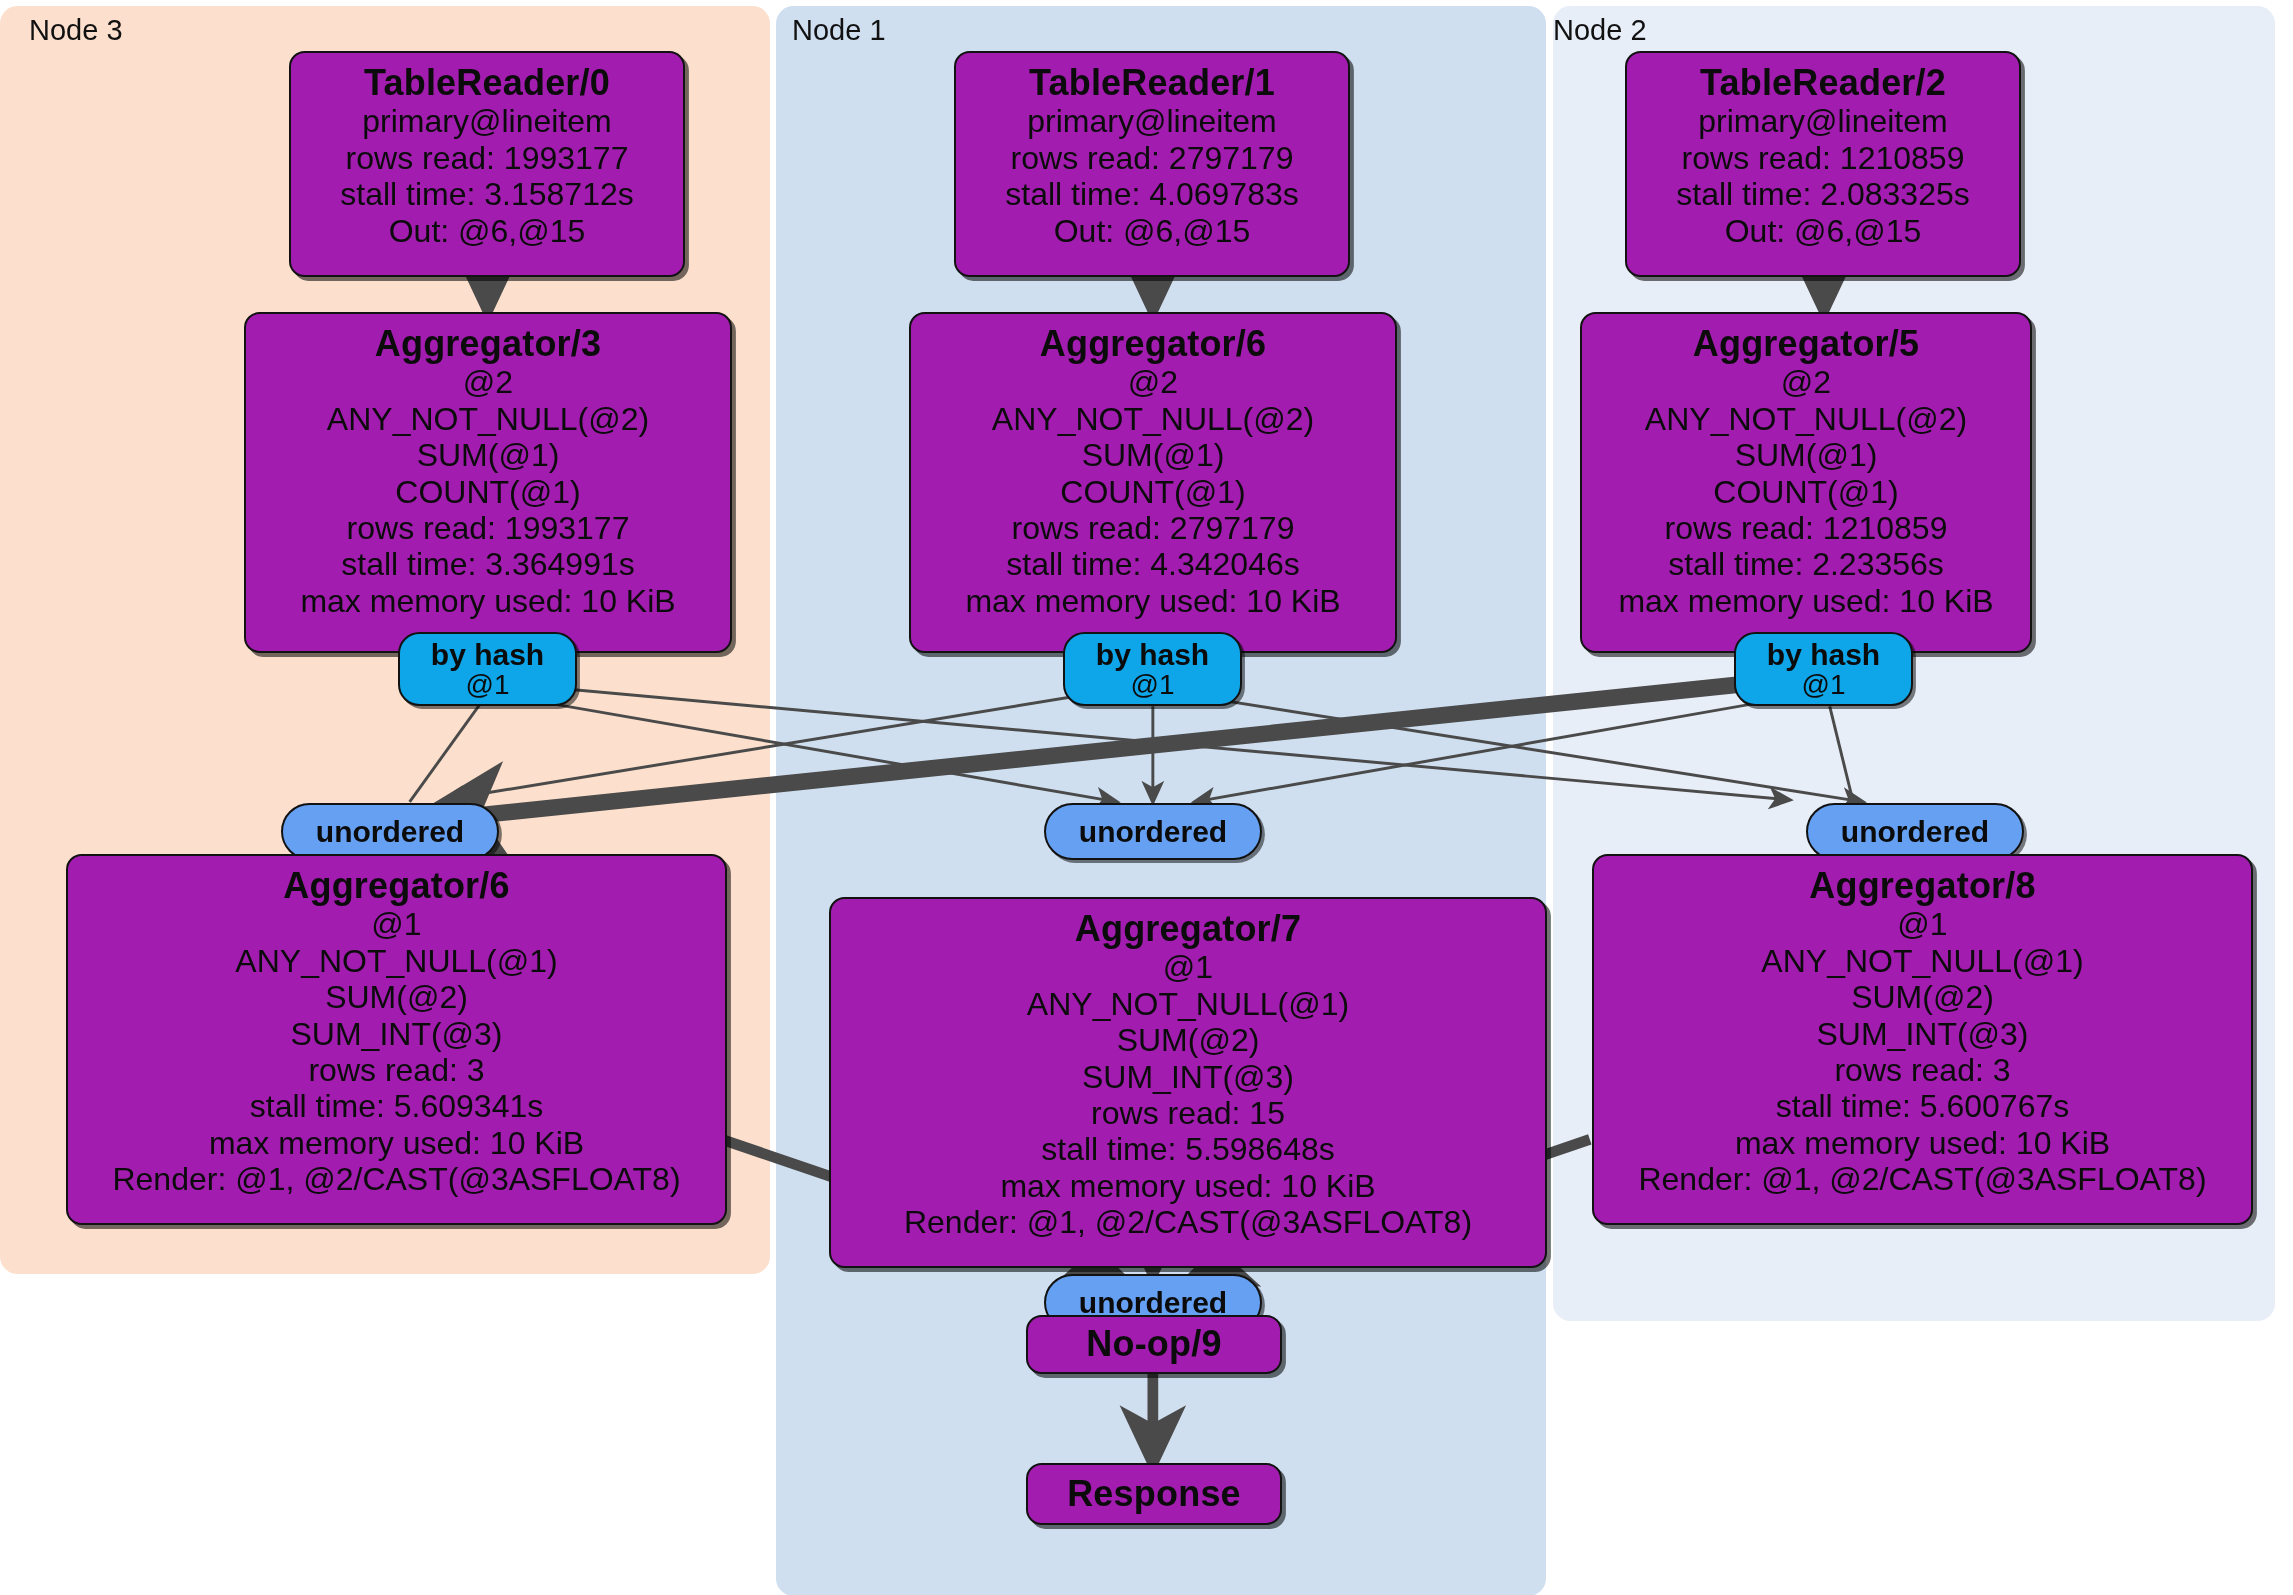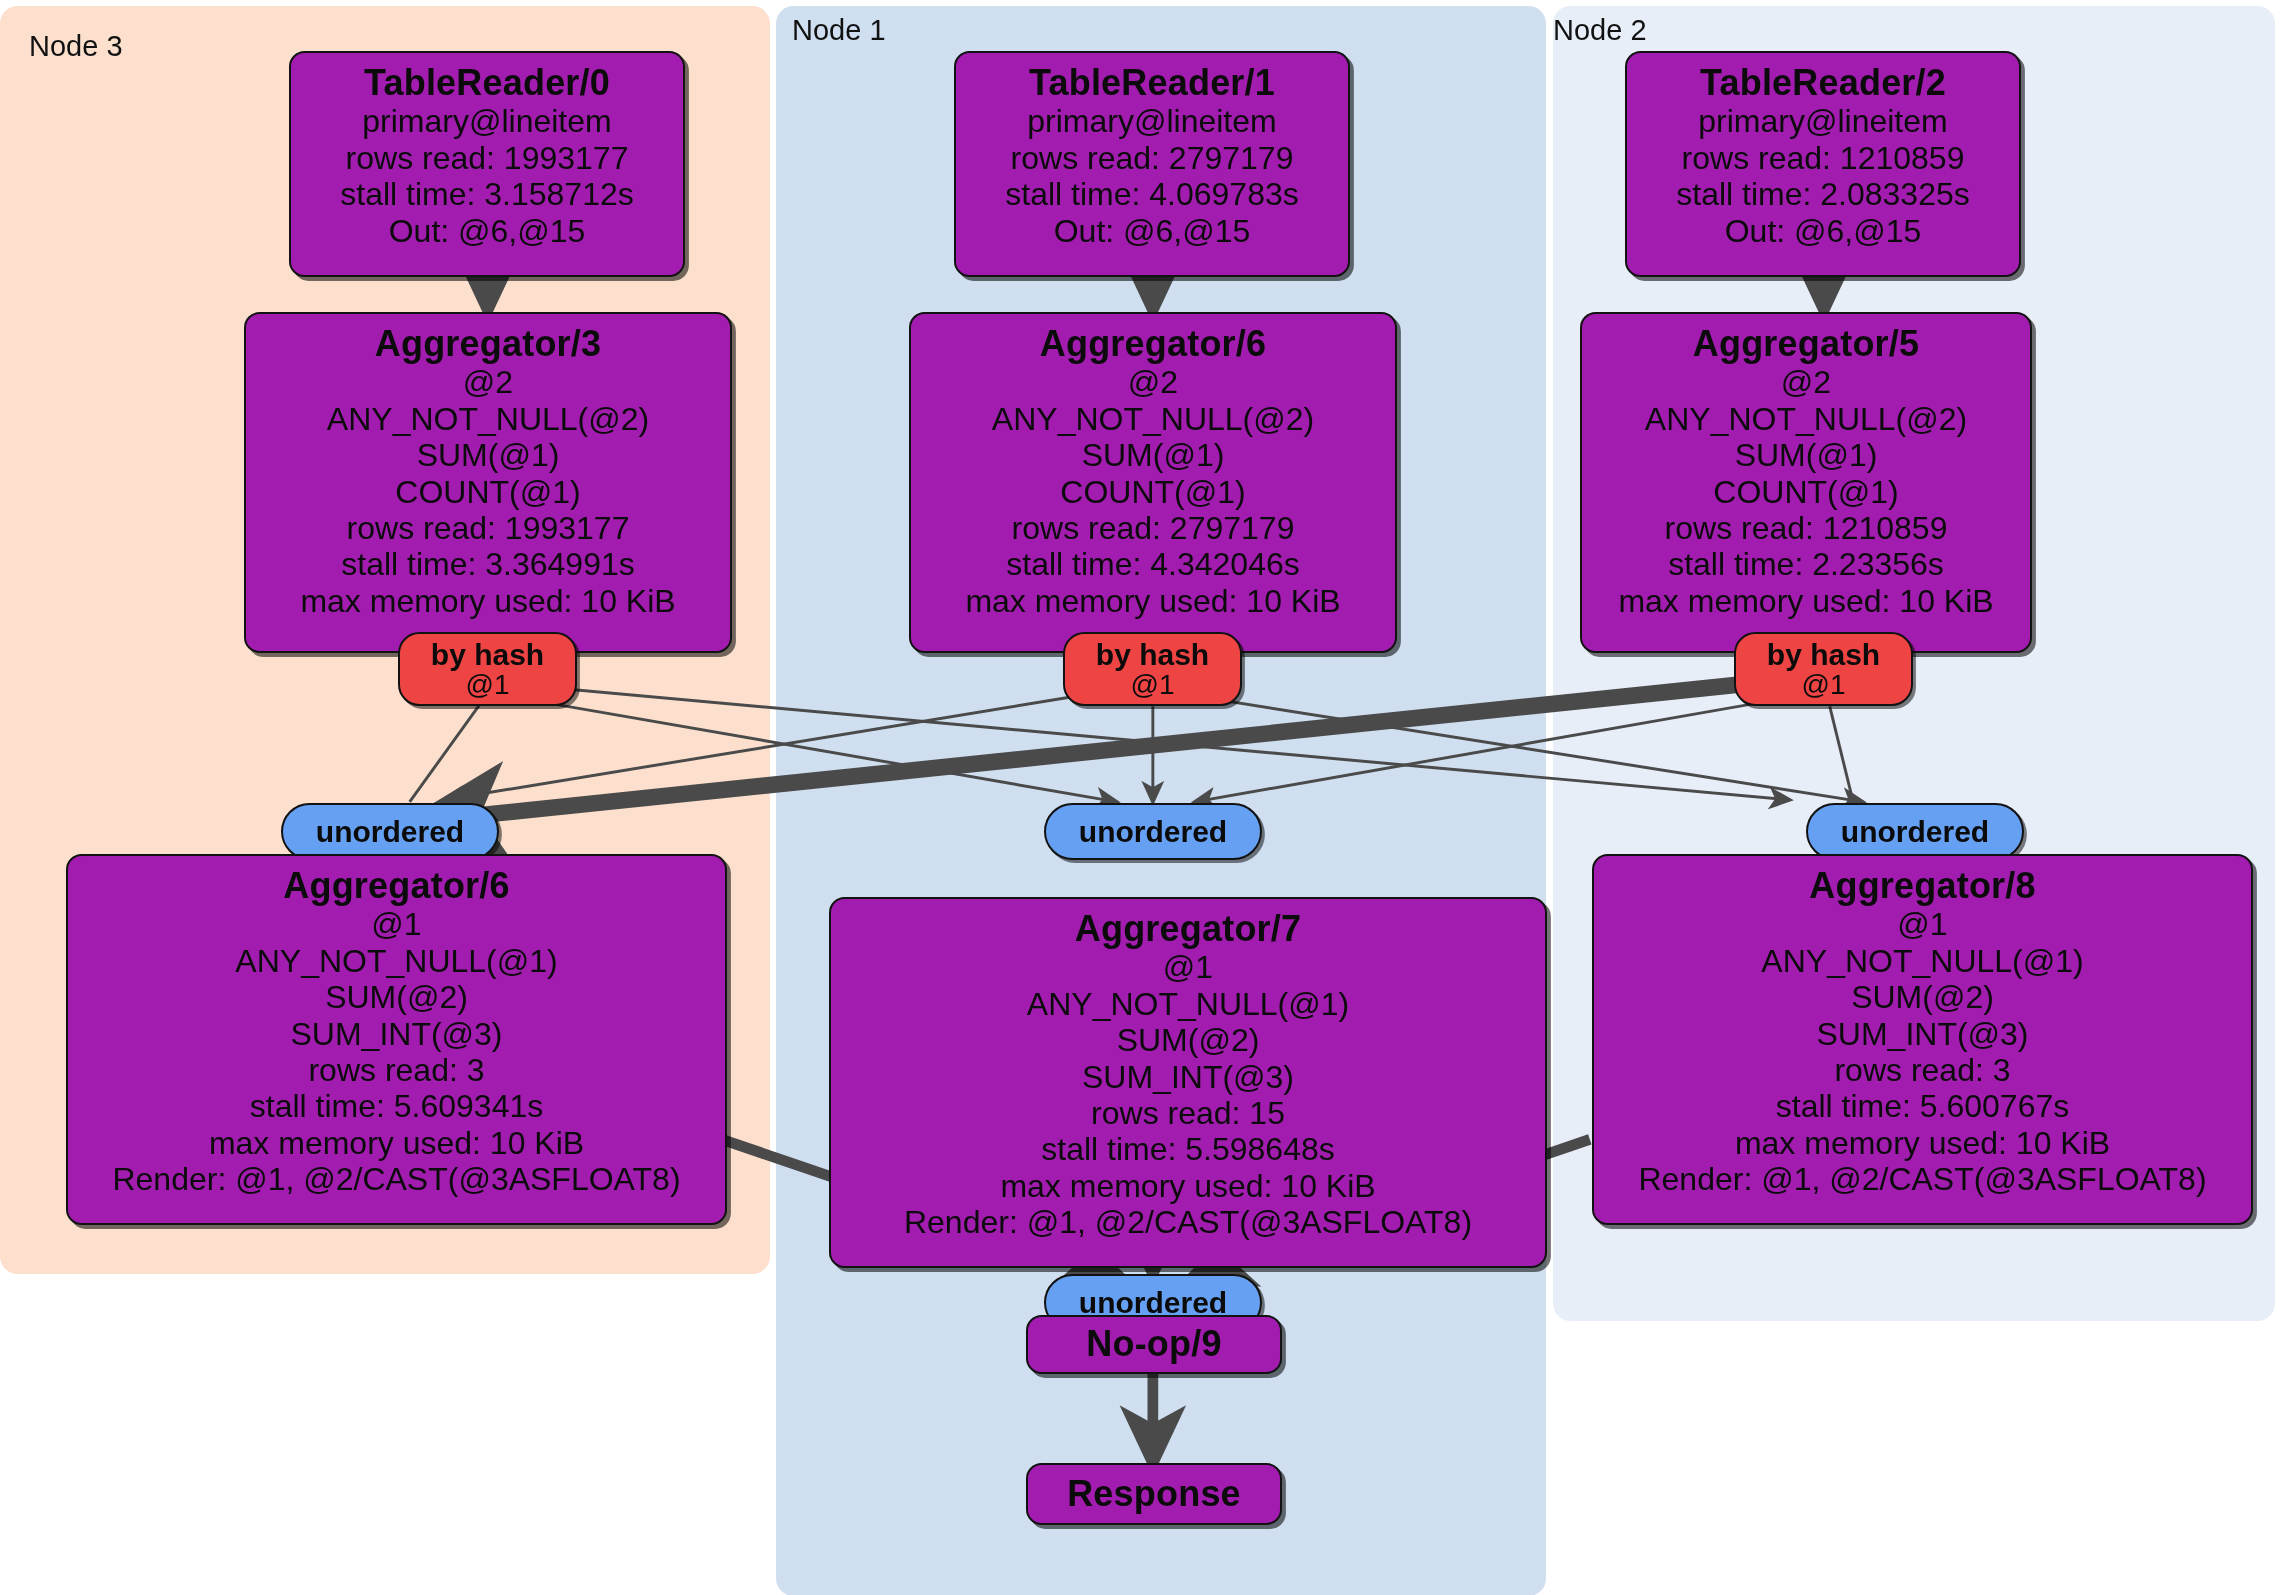--- a/index.html
+++ b/index.html
@@ -20,21 +20,21 @@
   }
   .opbox .title{font-weight:bold;font-size:36px;line-height:1.12;letter-spacing:0.2px;}
   .opbox .line{font-size:32px;line-height:1.14;white-space:nowrap;}
 
   
   .pill{
     position:absolute;border:2.9px solid #121212;box-sizing:border-box;
     display:flex;flex-direction:column;align-items:center;justify-content:center;
     text-align:center;color:#0b0b0b;box-shadow:2.9px 2.9px 0 rgba(0,0,0,.5);
   }
-  .pill-hash{background:#ef4444;border-radius:21.5px;}
+  .pill-hash{background:#0ea5e9;border-radius:21.5px;}
   .pill-hash .t{font-weight:bold;font-size:30px;line-height:1.05;}
   .pill-hash .s{font-size:28px;line-height:1.05;}
   .pill-unordered{background:#66a0f2;border-radius:974px;}
   .pill-unordered .t{font-weight:bold;font-size:30px;line-height:1;}
 
   
   .stats{
     position:absolute;background:#ececec;border:2px solid #111;box-sizing:border-box;
     text-align:right;padding:3.9px 7.8px 4.9px 7.8px;color:#0b0b0b;
   }
@@ -44,21 +44,21 @@
 </style>
 </head>
 <body>
 
 <div id="stage">
 
   <div class="cluster" style="left:0px;top:5.9px;width:770px;height:1268px;background:#fce0cd;"></div>
   <div class="cluster" style="left:776px;top:5.9px;width:770px;height:1590px;background:#cfdff0;"></div>
   <div class="cluster" style="left:1553px;top:5.9px;width:722px;height:1315px;background:#e8eef8;"></div>
 
-  <div class="cluster-label" style="left:29px;top:13.7px;margin-top:16px;">Node 3</div>
+  <div class="cluster-label" style="left:29px;top:13.7px;">Node 3</div>
   <div class="cluster-label" style="left:792px;top:13.7px;">Node 1</div>
   <div class="cluster-label" style="left:1553px;top:13.7px;">Node 2</div>
 
   <svg class="edges" viewBox="0 0 2352 1636">
     <defs>
       <marker id="ah" markerWidth="9" markerHeight="9" refX="7.2" refY="4.5" orient="auto">
         <path d="M0,0.6 L8.6,4.5 L0,8.4 L2.2,4.5 z" fill="#4a4a4a"></path>
       </marker>
       <marker id="ahBig" markerWidth="7" markerHeight="7" refX="5.4" refY="3.5" orient="auto">
         <path d="M0,0.4 L6.6,3.5 L0,6.6 L1.7,3.5 z" fill="#4a4a4a"></path>

